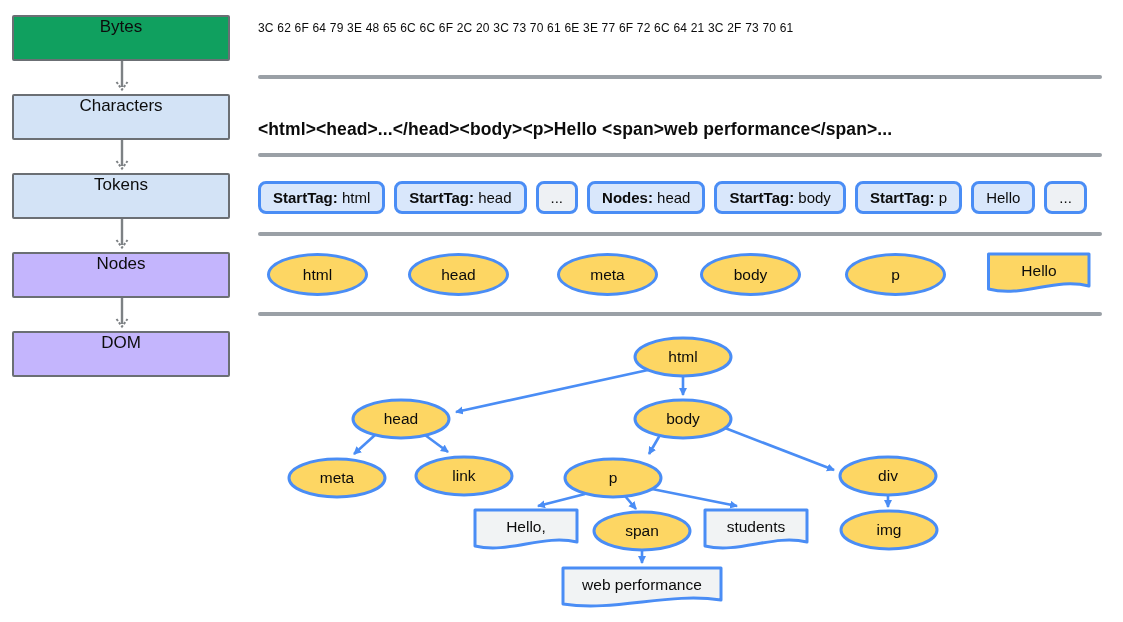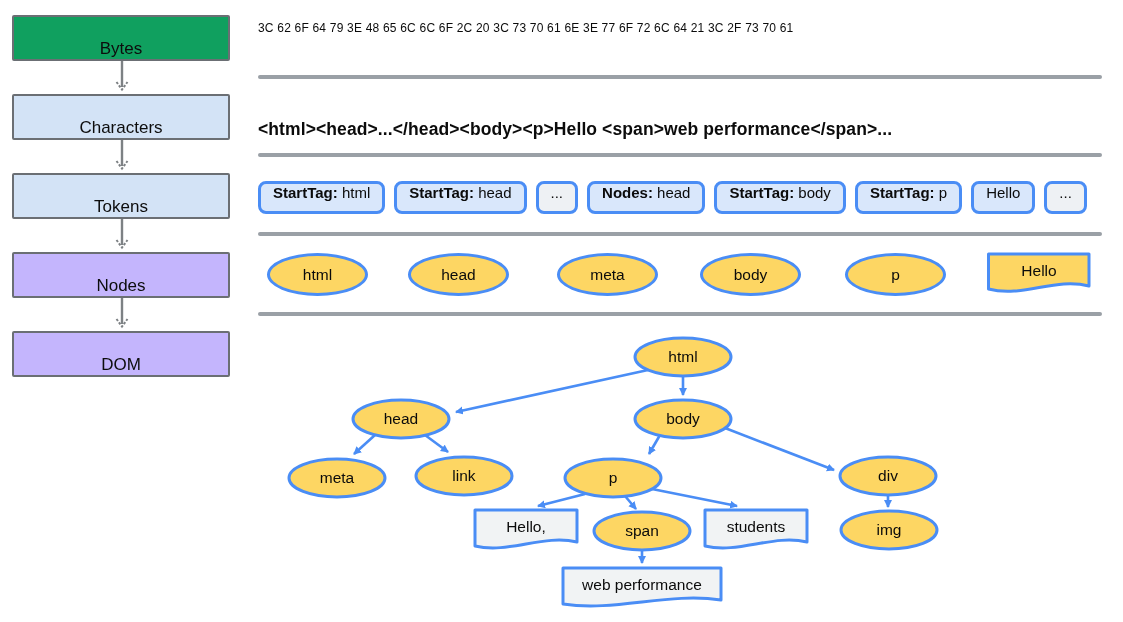--- a/index.html
+++ b/index.html
@@ -4,37 +4,37 @@
 <style>
   html,body{margin:0;padding:0;background:#ffffff;}
   .canvas{
     position:relative;width:1123px;height:622px;background:#ffffff;overflow:hidden;
     font-family:"Liberation Sans","DejaVu Sans",sans-serif;color:#111;
   }
   
   .stage{
     position:absolute;left:12px;width:218px;height:46px;
     border:2px solid #6b6f74;border-radius:2px;box-sizing:border-box;
-    display:flex;align-items:flex-end;justify-content:center;
+    display:flex;align-items:flex-start;justify-content:center;
     font-size:17px;color:#0d0d0d;
   }
   .stage.green{background:#10a05f;}
   .stage.blue{background:#d3e3f6;}
   .stage.yellow{background:#c4b5fd;}
   .rail-arrow{position:absolute;left:114px;width:16px;height:34px;}
   
   .divider{position:absolute;left:258px;width:844px;height:4px;border-radius:2px;background:#9aa0a6;}
   .bytes-block{position:absolute;left:258px;top:15px;width:810px;
     font-size:12px;line-height:27px;color:#0b0b0b;letter-spacing:0.2px;}
   .chars-line{position:absolute;left:258px;top:103px;font-size:17.5px;font-weight:bold;
     color:#0b0b0b;white-space:nowrap;letter-spacing:0.1px;margin-top:16px;}
   .tokens-row{position:absolute;left:258px;top:181px;display:flex;gap:9px;align-items:center;}
   .token{
     height:33px;box-sizing:border-box;border:3px solid #4a8df5;border-radius:8px;
-    background:#d9e7fb;display:flex;padding:0 12px;
+    background:#d9e7fb;display:flex;align-items:center;padding:0 12px;
     font-size:15px;color:#0b0b0b;white-space:nowrap;
   }
   .token.muted{background:#eef1f4;}
   .token b{font-weight:bold;}
   .token .rest{white-space:pre;}
   
   .node-ellipse{
     position:absolute;top:253px;width:101px;height:43px;box-sizing:border-box;
     border:3px solid #4a8df5;border-radius:50%;background:#fdd663;
     display:flex;align-items:center;justify-content:center;font-size:15.5px;color:#0b0b0b;

